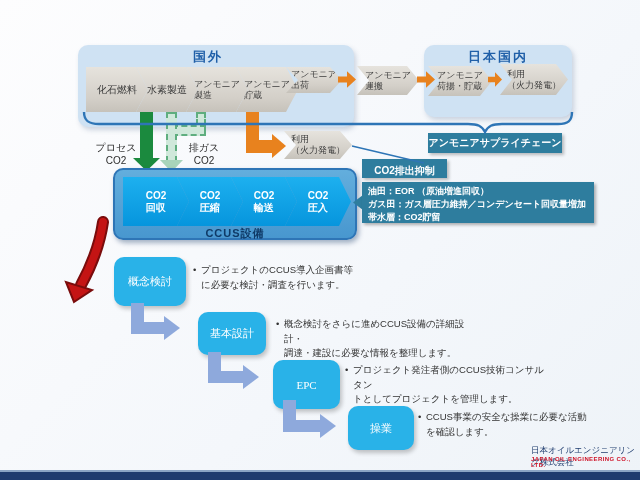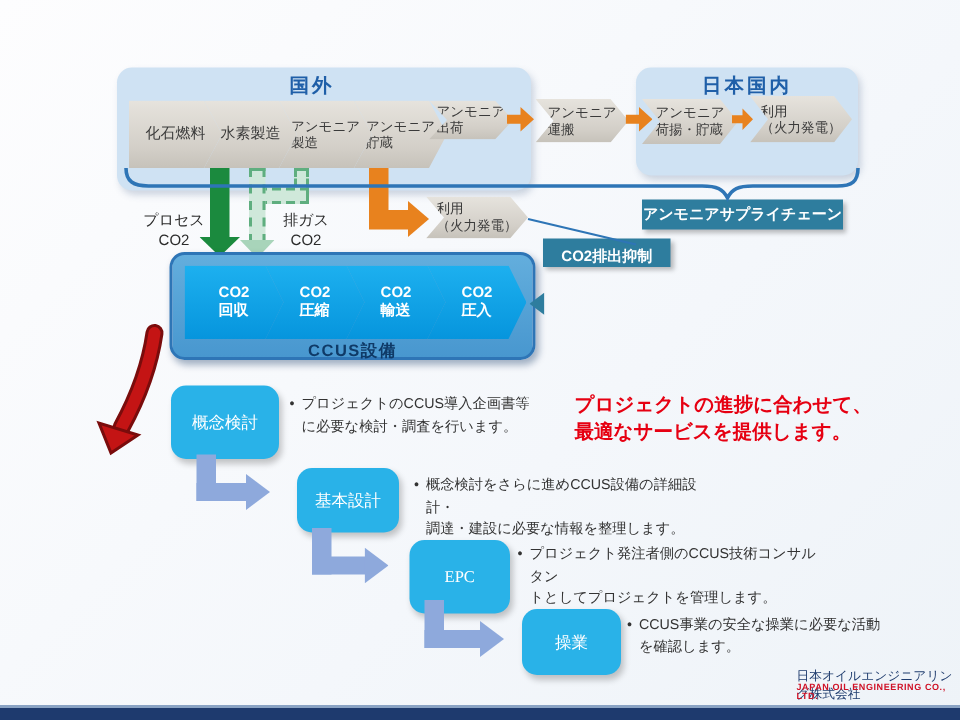--- a/index.html
+++ b/index.html
@@ -157,20 +157,23 @@
       <span class="ml">CO2
 輸送</span>
     </div>
   <div class="abs chev blue" style="left:285px;top:177px;width:66px;height:49px;">
       <span class="ml">CO2
 圧入</span>
     </div>
   <div class="abs ccus-lbl" style="left:113px;top:226px;width:244px;">CCUS設備</div>
 
   <div class="abs notch" style="left:353px;top:195px;width:10px;height:15px;"></div>
+  <div class="abs storage ml" style="left:362px;top:182px;width:232px;height:41px;">油田：EOR （原油増進回収）
+ガス田：ガス層圧力維持／コンデンセート回収量増加
+帯水層：CO2貯留</div>
 
   <div class="abs phase ctr" style="left:114px;top:257px;width:72px;height:49px;">
       <span>概念検討</span>
     </div>
   <div class="abs desc" style="left:193px;top:263px;width:185px;">
       <span class="b">•</span>
       <span class="ml">プロジェクトのCCUS導入企画書等
 に必要な検討・調査を行います。</span>
     </div>
   <div class="abs pv" style="left:131px;top:303px;width:13px;height:31px;"></div>
@@ -203,22 +206,20 @@
 
   <div class="abs phase ctr" style="left:348px;top:406px;width:66px;height:44px;">
       <span>操業</span>
     </div>
   <div class="abs desc" style="left:418px;top:410px;width:175px;">
       <span class="b">•</span>
       <span class="ml">CCUS事業の安全な操業に必要な活動
 を確認します。</span>
     </div>
 
-  <div class="abs headline ml" style="left:383px;top:261px;width:205px;">プロジェクトの進捗に合わせて、
-最適なサービスを提供します。</div>
 
   <div class="abs logo" style="left:492px;top:442px;margin-top:28px;"><span class="n">J</span><span class="r">O</span><span class="n">e</span></div>
   <div class="abs co-jp" style="left:531px;top:445px;">日本オイルエンジニアリング株式会社</div>
   <div class="abs co-en" style="left:531px;top:456px;">JAPAN OIL ENGINEERING CO., LTD.</div>
   <div class="abs bottom-bar"></div>
 
   <svg class="overlay" width="640" height="480" viewBox="0 0 640 480">
     <path d="M 84 112 C 84 121 89 124 99 124 L 468 124 C 478 124 482 126 485 132 C 488 126 492 124 502 124 L 558 124 C 568 124 572 121 572 112" fill="none" stroke="#2e75b6" stroke-width="2.4"></path>
     <line x1="352" y1="146" x2="424" y2="163" stroke="#2e75b6" stroke-width="1.5"></line>
     <path d="M 103 222 C 100 243 93 263 81 285" fill="none" stroke="#7a0c0c" stroke-width="12" stroke-linecap="round"></path>

